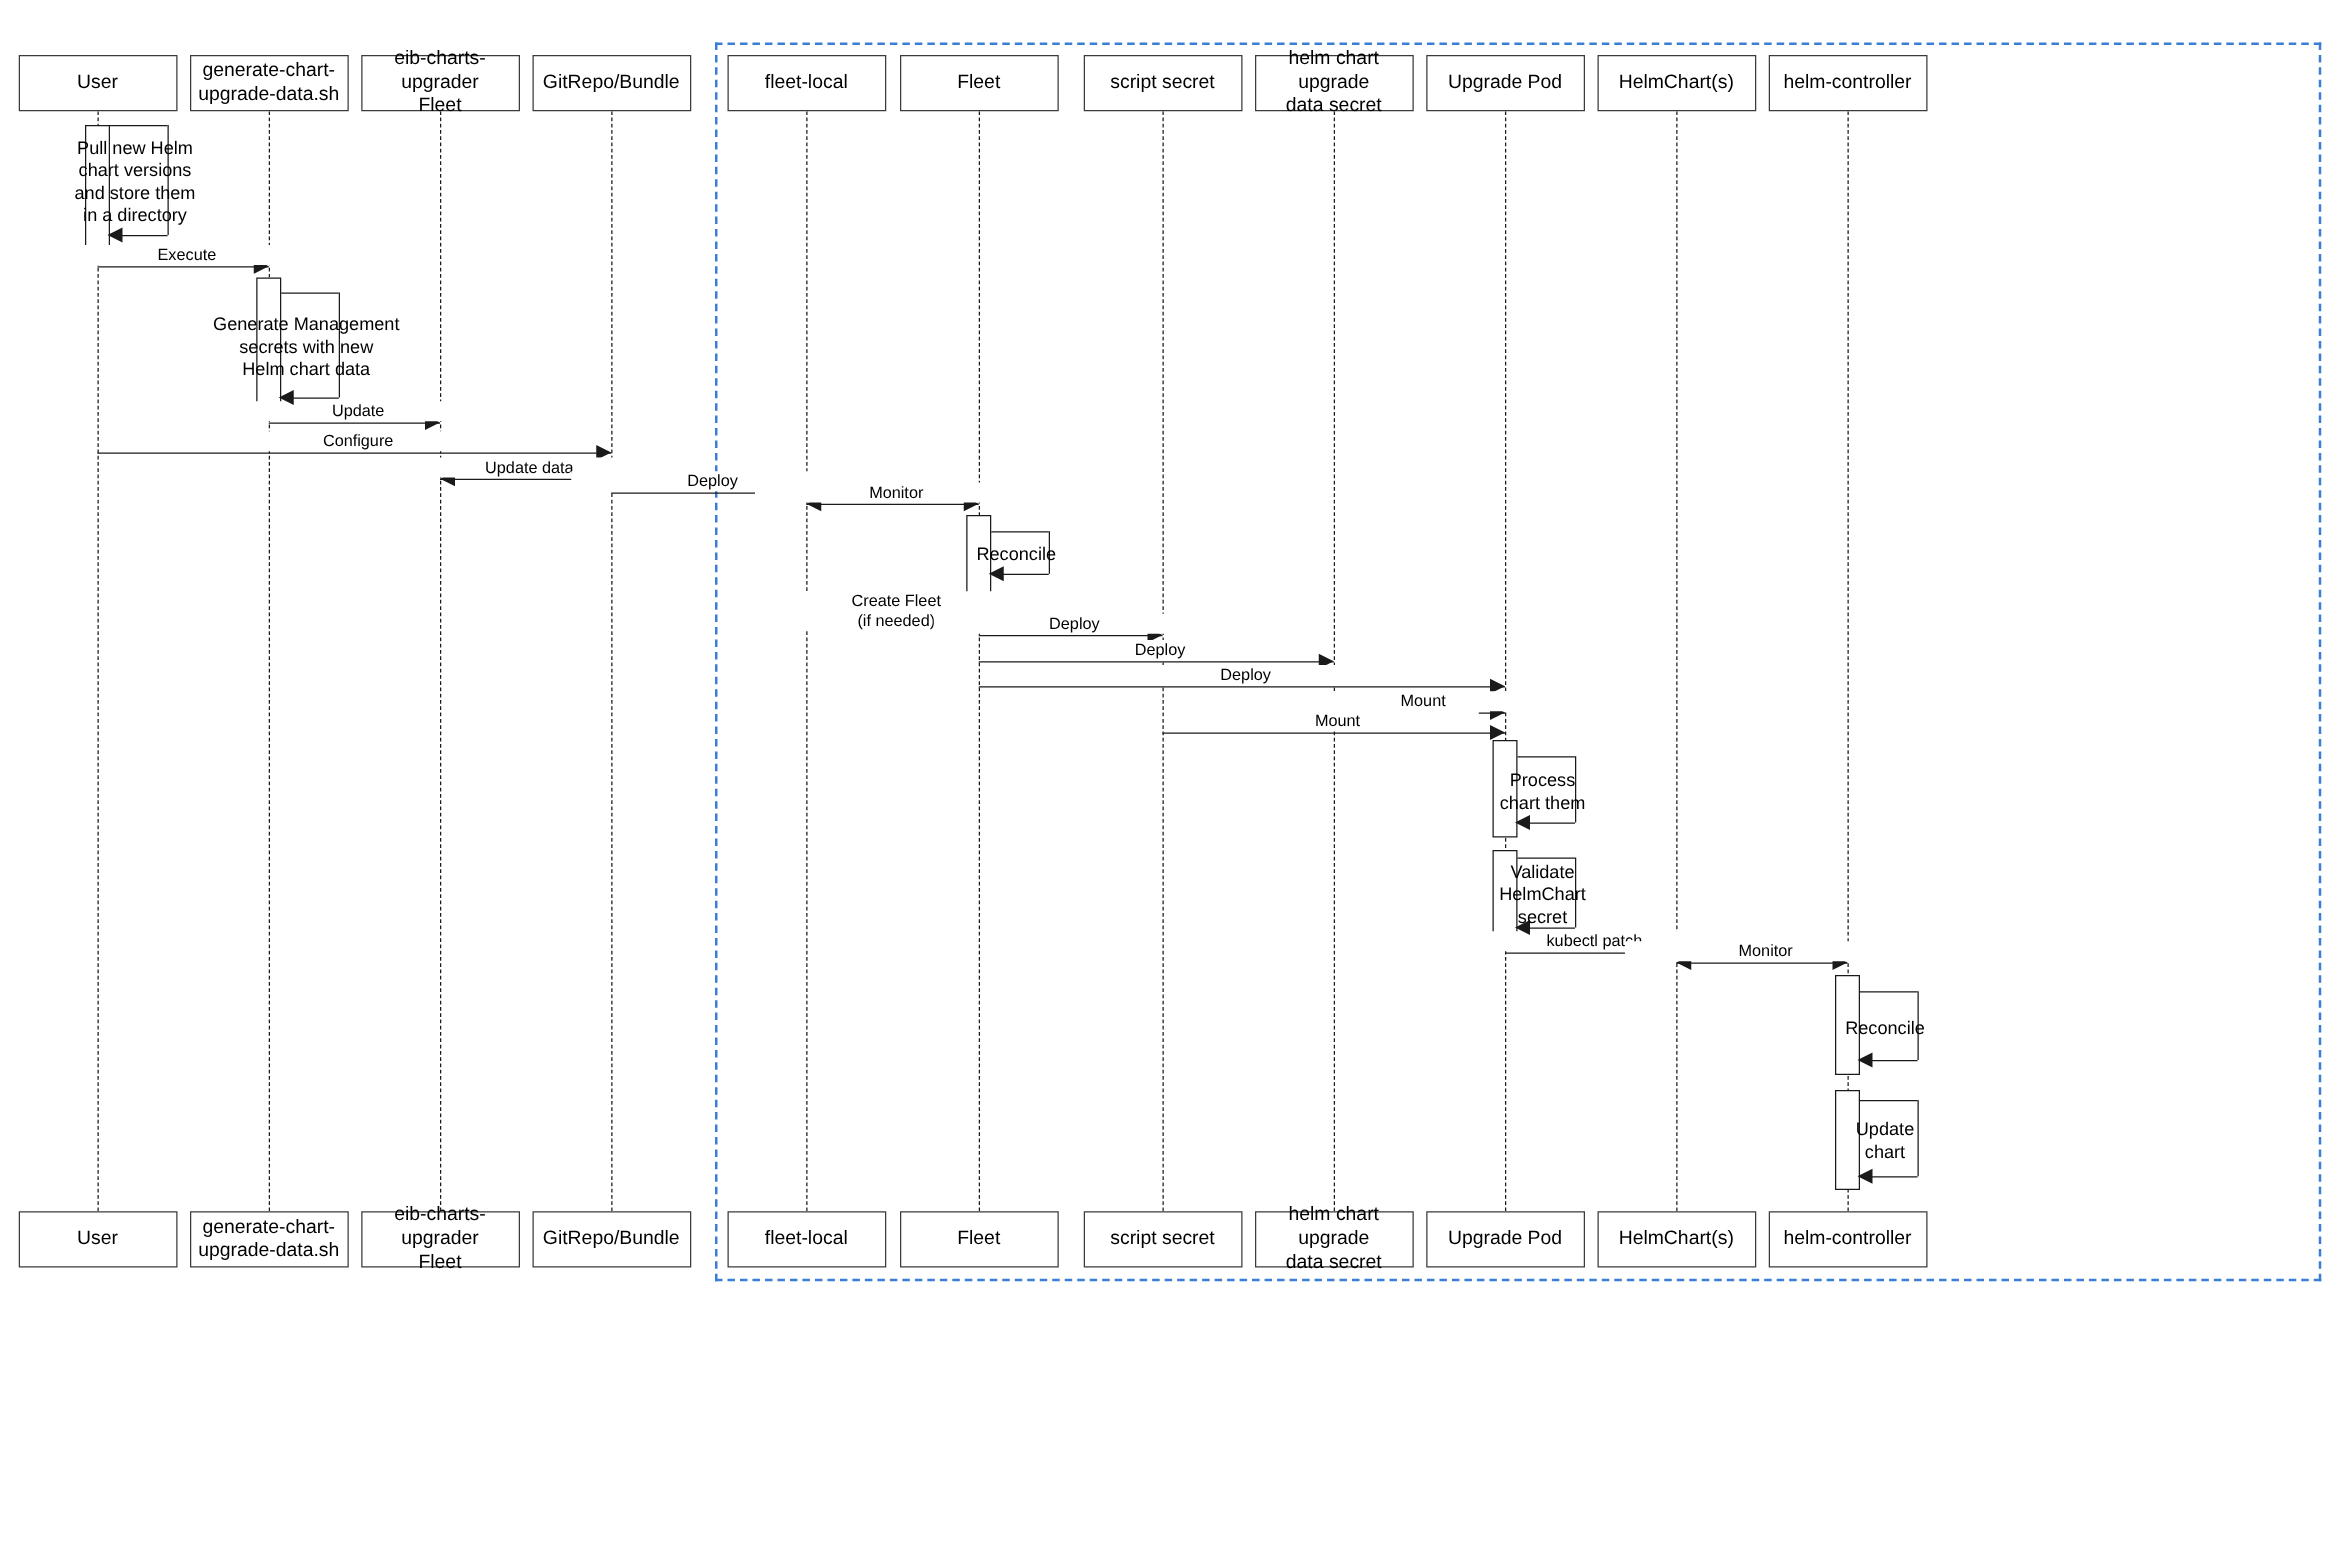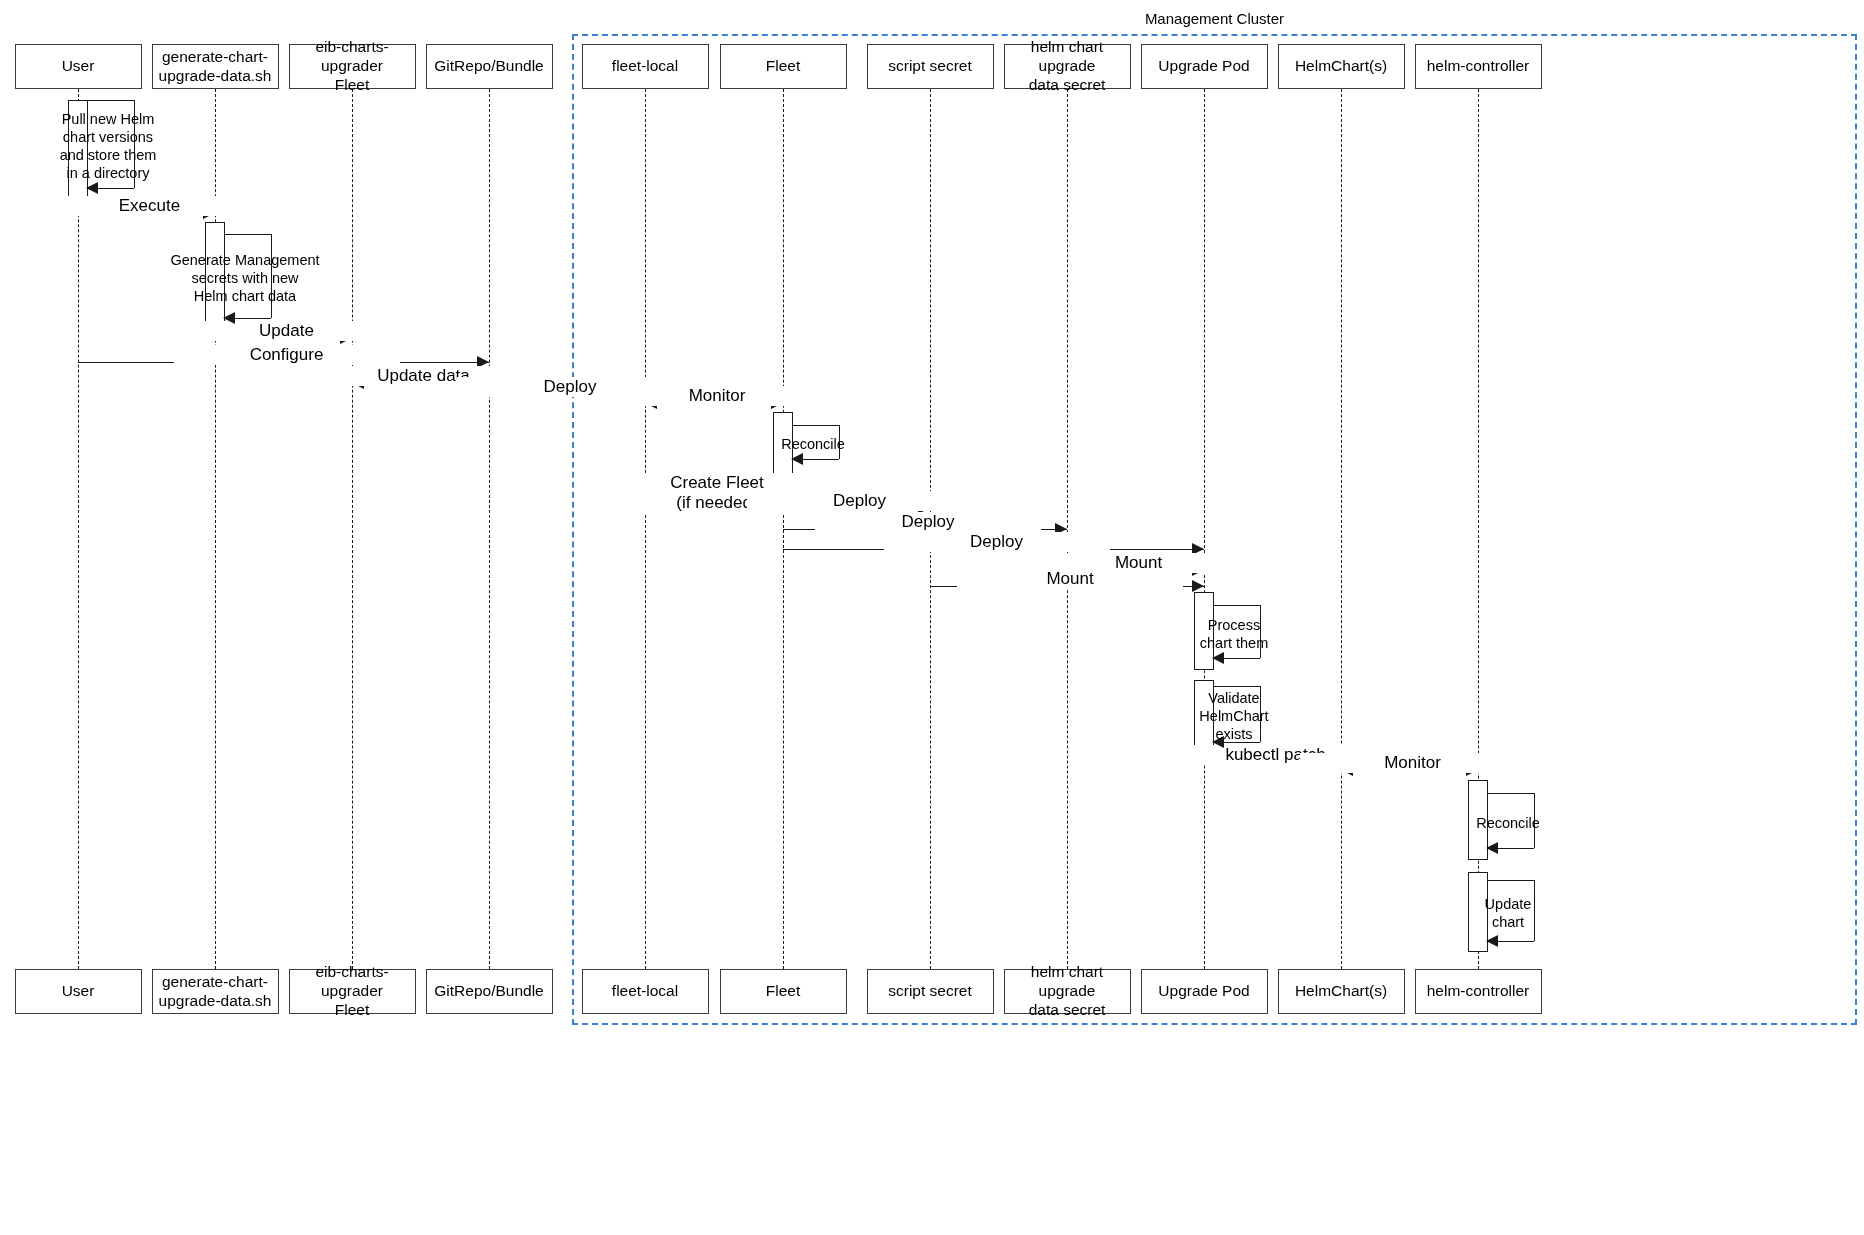--- a/index.html
+++ b/index.html
@@ -16,41 +16,40 @@
         font-size:15.5px;line-height:1.22;padding:2px 4px;}
 
   
   .lifeline{position:absolute;width:0;border-left:1.7px dashed #1a1a1a;}
 
   
   .act{position:absolute;box-sizing:border-box;border:1.5px solid #1a1a1a;background:#fff;}
 
   
   .msg{position:absolute;height:0;border-top:1.5px solid #1a1a1a;}
-  .msg-label{position:absolute;font-size:17px;background:#fff;padding:0 3px;white-space:nowrap;
+  .msg-label{position:absolute;font-size:13px;background:#fff;padding:0 3px;white-space:nowrap;
              text-align:center;line-height:1.2;}
   .msg-label.two{white-space:normal;}
 
   
   .ah{position:absolute;width:0;height:0;}
   .ah-r{border-top:6px solid transparent;border-bottom:6px solid transparent;border-left:12px solid #1a1a1a;}
   .ah-l{border-top:6px solid transparent;border-bottom:6px solid transparent;border-right:12px solid #1a1a1a;}
 
   
   .seg-h{position:absolute;height:0;border-top:1.5px solid #1a1a1a;}
   .seg-v{position:absolute;width:0;border-left:1.5px solid #1a1a1a;}
   .self-label{position:absolute;font-size:14.5px;line-height:1.25;text-align:center;white-space:pre-line;}
 </style>
 </head>
 <body>
 
 <div id="stage">
 
   <div class="cluster-frame" id="cluster-frame" style="left: 572px; top: 34px; width: 1285px; height: 991px; border-color: rgb(58, 127, 213);"></div>
-  <div class="cluster-title" id="cluster-title" style="left: 572px; top: 10px; width: 1285px;">Management Cluster</div>
 
   <div id="layer-lifelines">
       <div class="lifeline" style="left: 78px; top: 89px; height: 880px;"></div>
       <div class="lifeline" style="left: 215px; top: 89px; height: 880px;"></div>
       <div class="lifeline" style="left: 352px; top: 89px; height: 880px;"></div>
       <div class="lifeline" style="left: 489px; top: 89px; height: 880px;"></div>
       <div class="lifeline" style="left: 645px; top: 89px; height: 880px;"></div>
       <div class="lifeline" style="left: 783px; top: 89px; height: 880px;"></div>
       <div class="lifeline" style="left: 930px; top: 89px; height: 880px;"></div>
       <div class="lifeline" style="left: 1067px; top: 89px; height: 880px;"></div>
@@ -141,21 +140,21 @@
       <div class="seg-h" style="left: 1216px; top: 658px; width: 44px;"></div>
       <div class="ah ah-l" style="left: 1212px; top: 652px;"></div>
       <div class="self-label" style="left: 1154px; width: 160px; top: 615.5px;">Process
 chart them</div>
       <div class="seg-h" style="left: 1214px; top: 686px; width: 46px;"></div>
       <div class="seg-v" style="left: 1260px; top: 686px; height: 56px;"></div>
       <div class="seg-h" style="left: 1216px; top: 742px; width: 44px;"></div>
       <div class="ah ah-l" style="left: 1212px; top: 736px;"></div>
       <div class="self-label" style="left: 1154px; width: 160px; top: 689px;">Validate
 HelmChart
-exists</div>
+secret</div>
       <div class="seg-h" style="left: 1488px; top: 793px; width: 46px;"></div>
       <div class="seg-v" style="left: 1534px; top: 793px; height: 55px;"></div>
       <div class="seg-h" style="left: 1490px; top: 848px; width: 44px;"></div>
       <div class="ah ah-l" style="left: 1486px; top: 842px;"></div>
       <div class="self-label" style="left: 1428px; width: 160px; top: 813.5px;">Reconcile</div>
       <div class="seg-h" style="left: 1488px; top: 880px; width: 46px;"></div>
       <div class="seg-v" style="left: 1534px; top: 880px; height: 61px;"></div>
       <div class="seg-h" style="left: 1490px; top: 941px; width: 44px;"></div>
       <div class="ah ah-l" style="left: 1486px; top: 935px;"></div>
       <div class="self-label" style="left: 1428px; width: 160px; top: 894.5px;">Update

